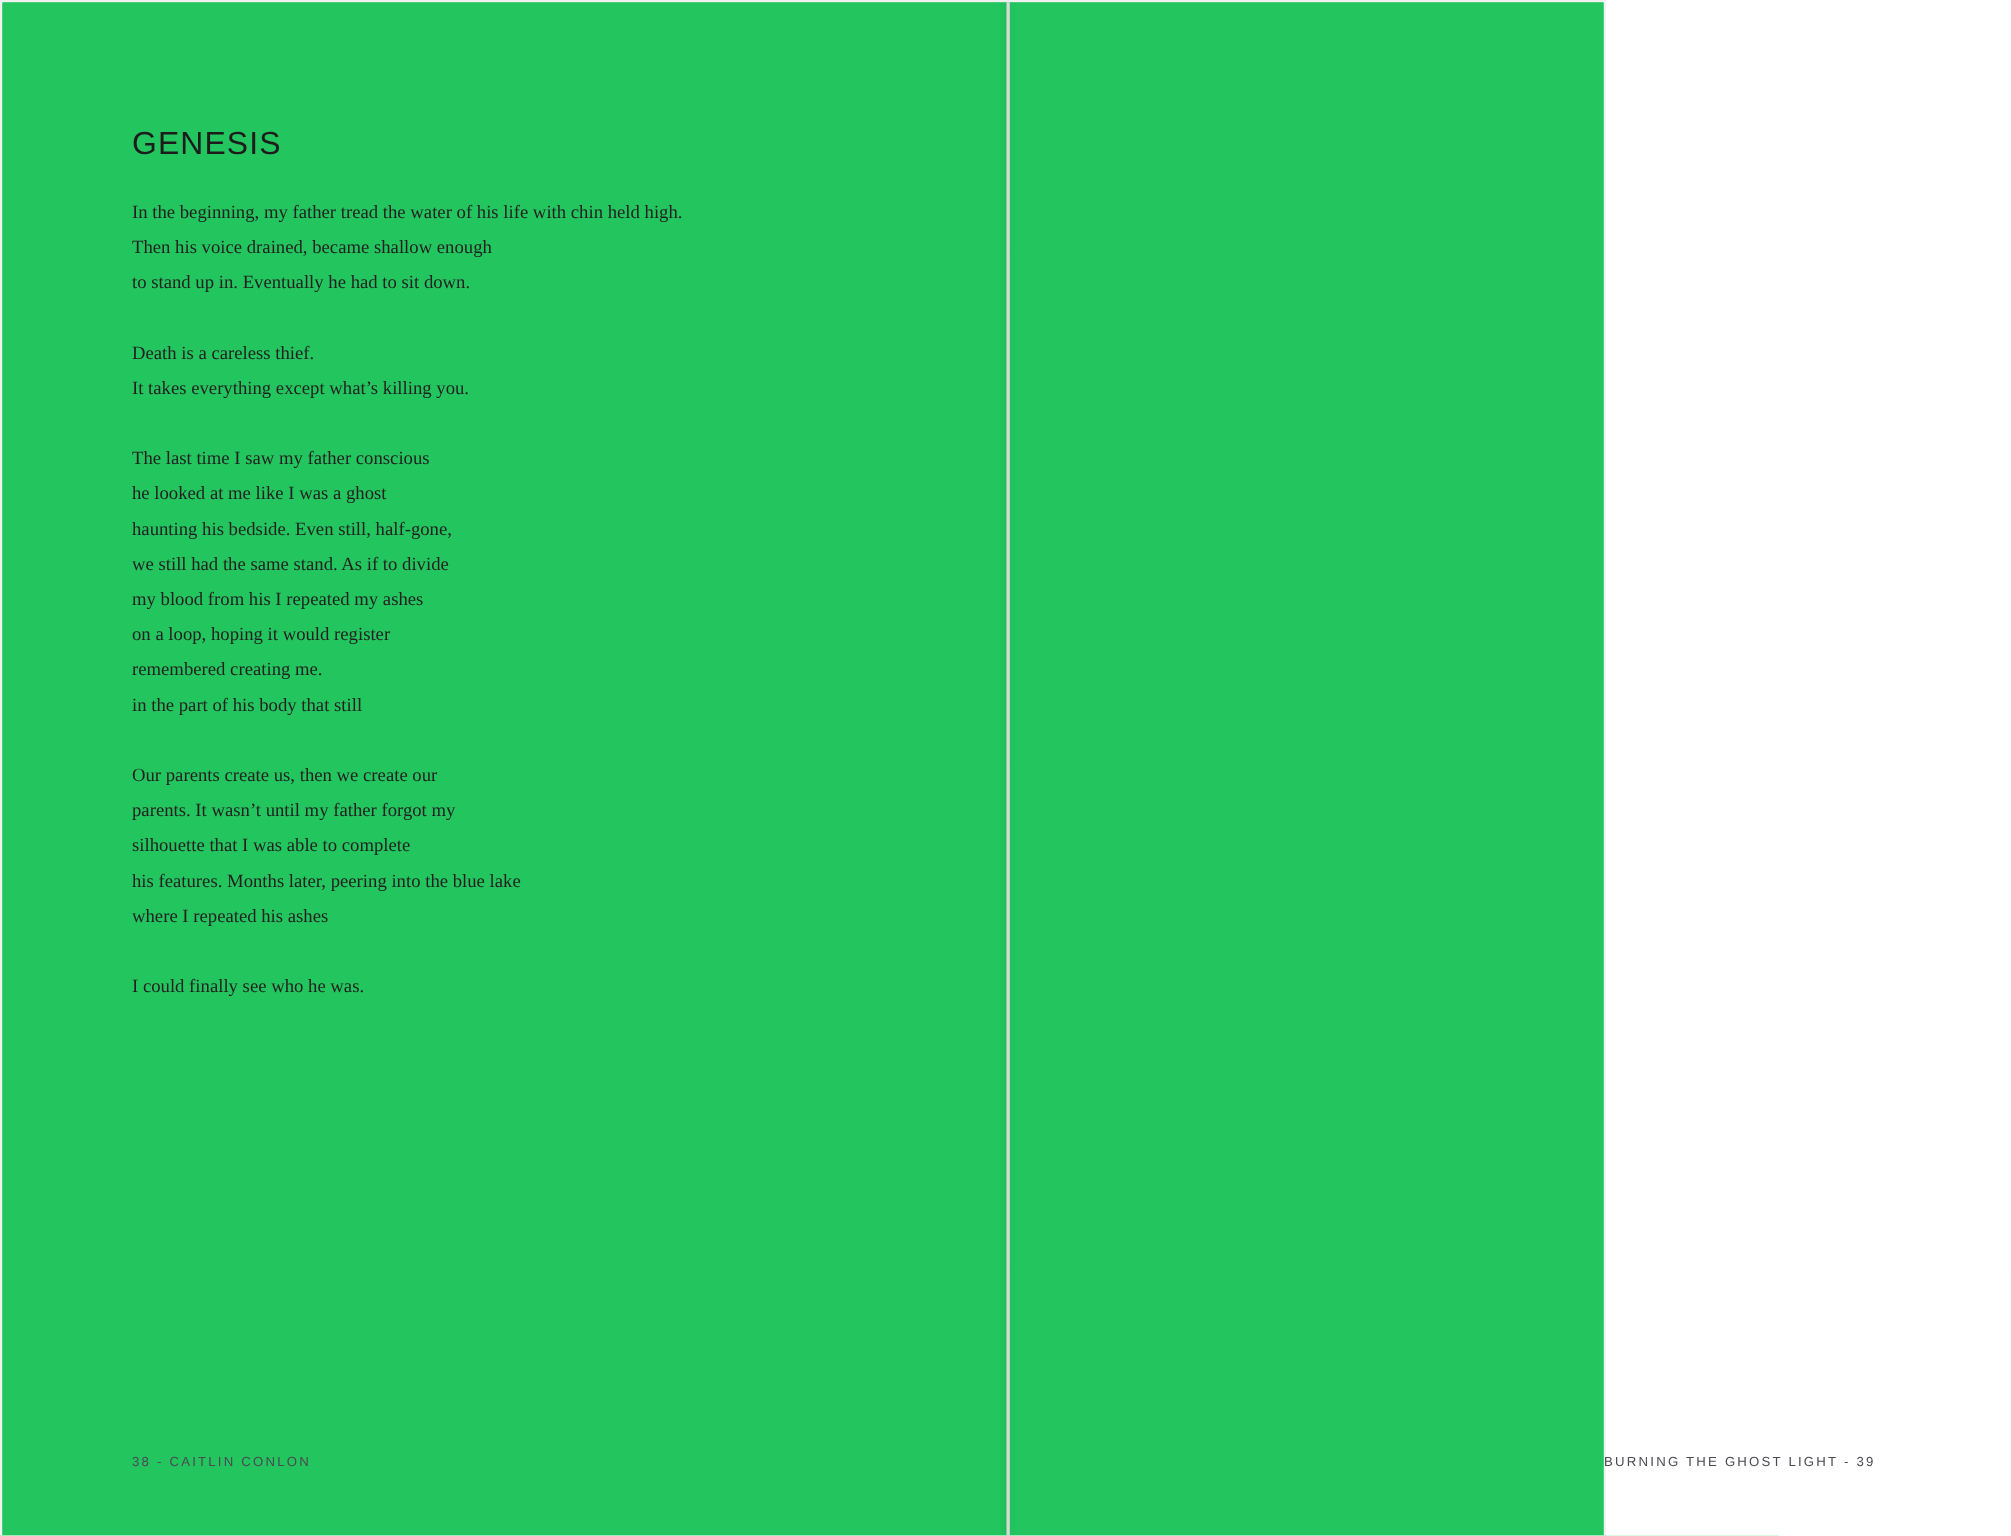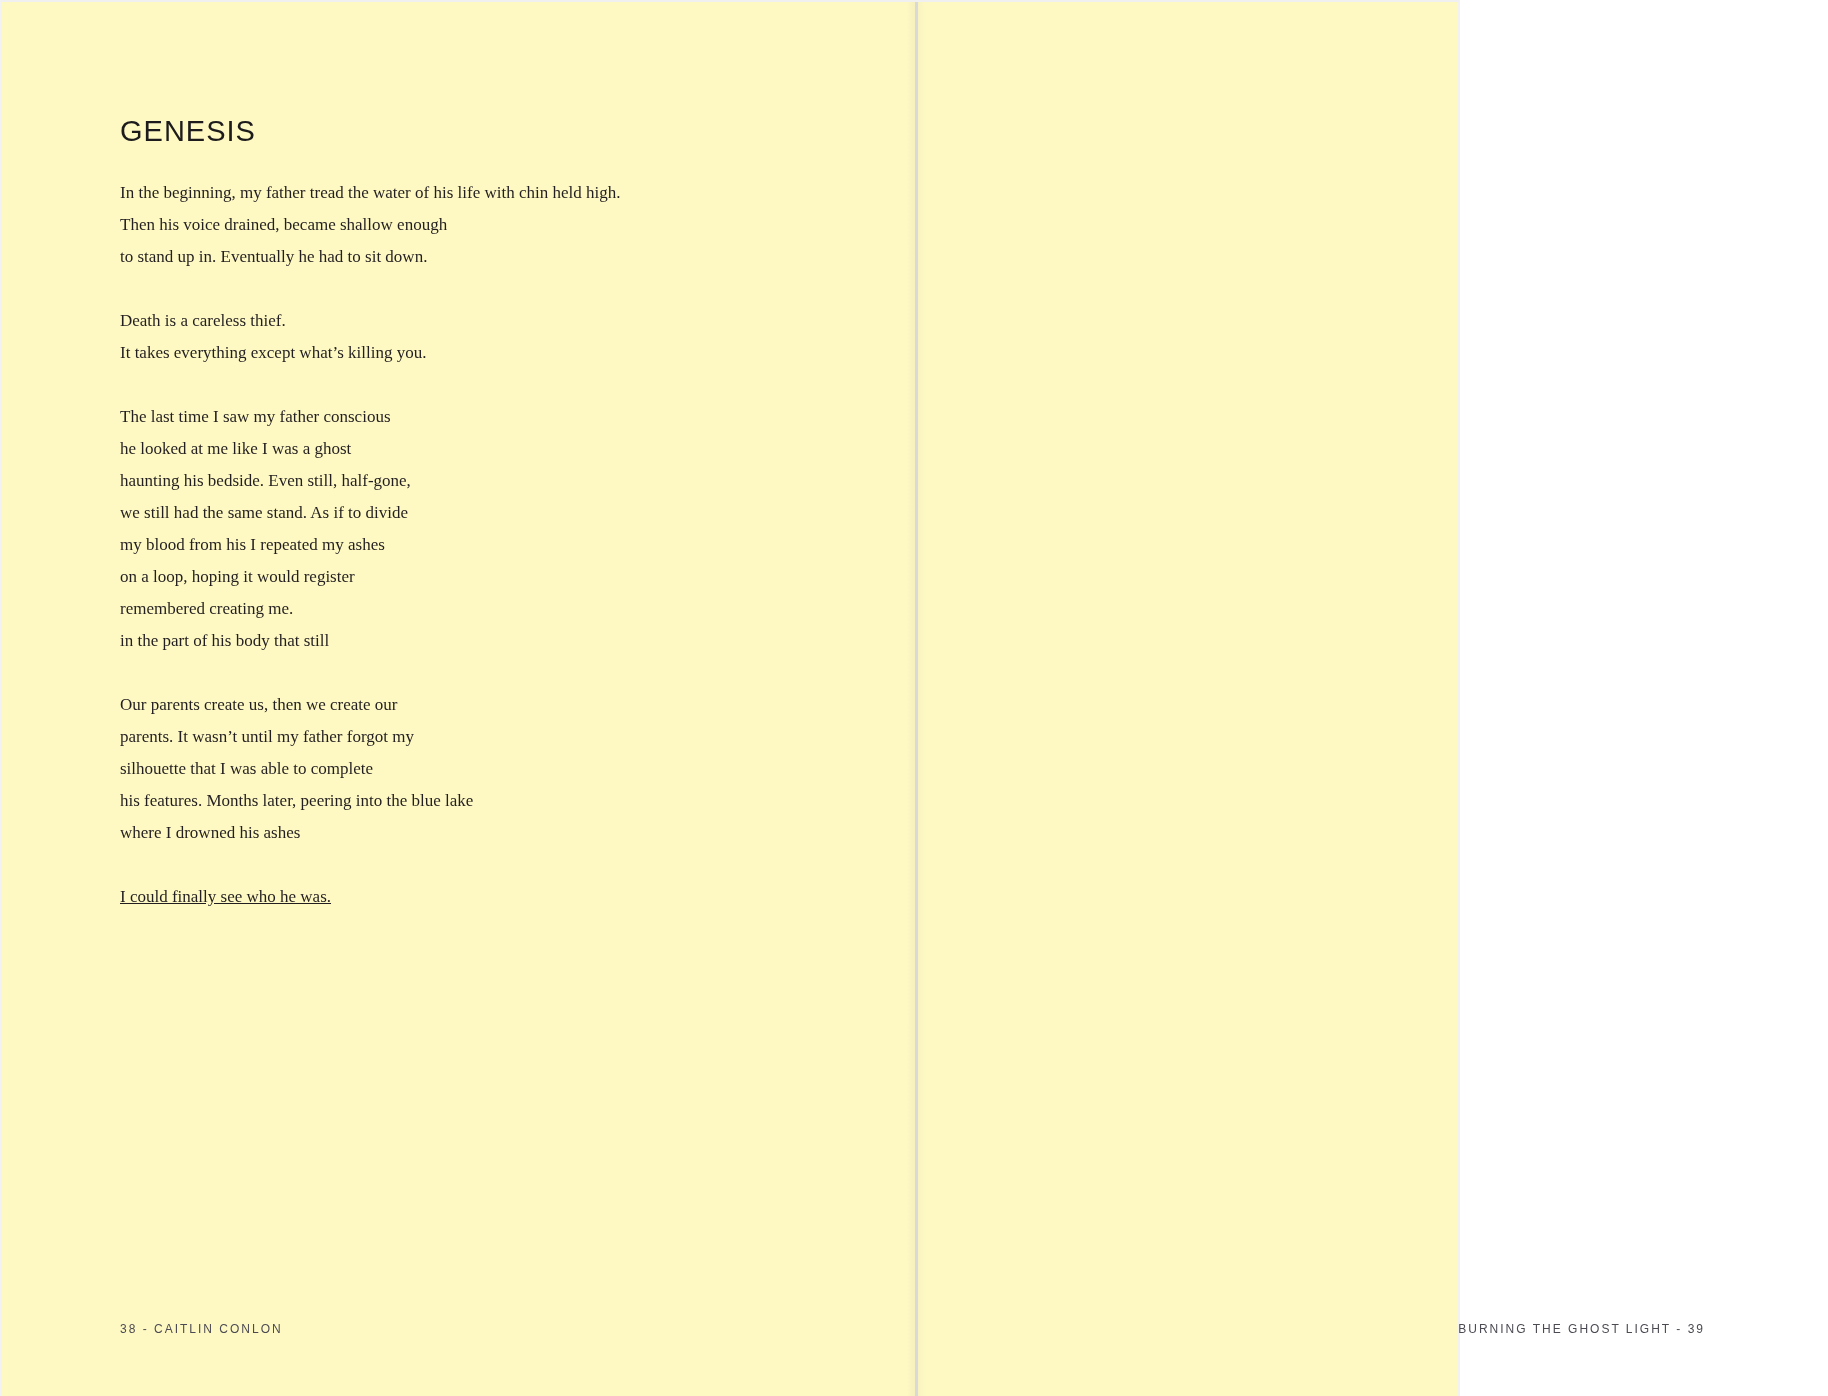--- a/index.html
+++ b/index.html
@@ -12,21 +12,21 @@
     height: 1396px;
     font-family: "Liberation Serif", serif;
     color: #231f20;
     overflow: hidden;
   }
 
   #spread {
     position: relative;
     width: 1460px;
     height: 1396px;
-    background: #fef9c3;
+    background: #22c55e;
     box-sizing: border-box;
     border-top: 2px solid #f0f0f0;
     border-left: 2px solid #f2f2f2;
     border-right: 2px solid #f2f2f2;
   }
 
   
   #gutter {
     position: absolute;
     top: 0;
@@ -77,21 +77,21 @@
   #poem-left {
     position: absolute;
     left: 118px;
     top: 175px;
     width: 700px;
     font-size: 17px;
     line-height: 32px;
     color: #231f20;
   }
   #poem-left .stanza { margin: 0 0 32px 0; }
-  #poem-left .stanza:last-child { margin-bottom: 1px; text-decoration: underline; }
+  #poem-left .stanza:last-child { margin-bottom: 1px; }
   #poem-left .vline { display: block; white-space: pre; }
 
   
   .footer {
     position: absolute;
     bottom: 62px;
     font-family: "Liberation Sans", sans-serif;
     font-weight: 300;
     font-size: 12px;
     letter-spacing: 2.0px;
@@ -128,21 +128,21 @@
           <span class="vline">my blood from his I repeated my ashes</span>
           <span class="vline">on a loop, hoping it would register</span>
           <span class="vline">remembered creating me.</span>
           <span class="vline">in the part of his body that still</span>
         </div>
         <div class="stanza">
           <span class="vline">Our parents create us, then we create our</span>
           <span class="vline">parents. It wasn’t until my father forgot my</span>
           <span class="vline">silhouette that I was able to complete</span>
           <span class="vline">his features. Months later, peering into the blue lake</span>
-          <span class="vline">where I drowned his ashes</span>
+          <span class="vline">where I repeated his ashes</span>
         </div>
         <div class="stanza">
           <span class="vline">I could finally see who he was.</span>
         </div>
       </div>
 
     <div class="footer" id="footer-left">38 - CAITLIN CONLON</div>
   </div>
 
   <div id="gutter-shadow-l"></div>

